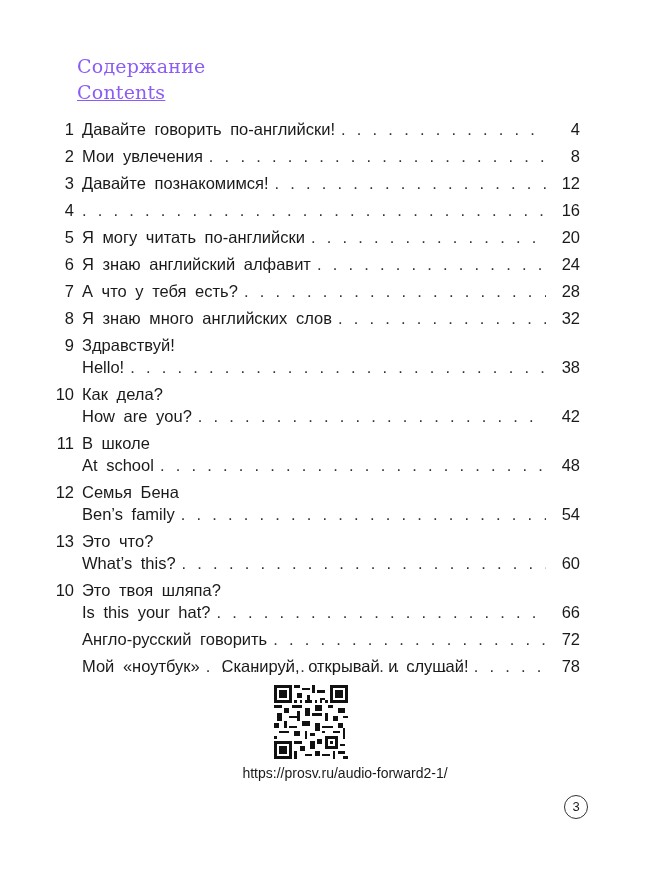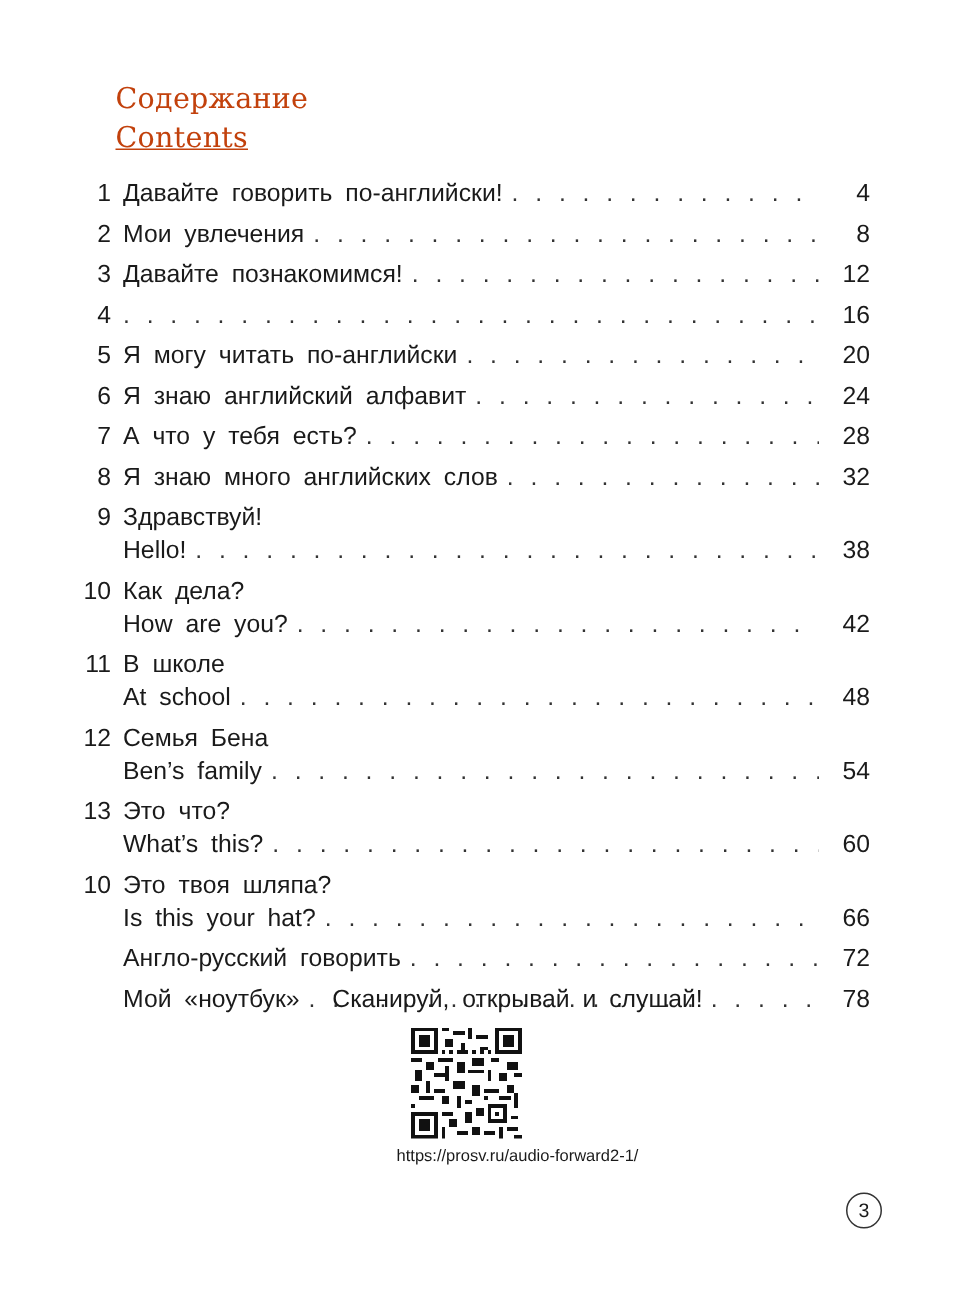--- a/index.html
+++ b/index.html
@@ -1,29 +1,29 @@
 <!DOCTYPE html>
 <html><head>
 <meta charset="utf-8">
 <style>
   html, body { margin:0; padding:0; background:#ffffff; }
   body { width:650px; height:871px; position:relative; overflow:hidden; color:#1a1a1a; }
-  .title { position:absolute; left:77px; font-family:"DejaVu Serif", serif; font-size:19px; color:#c2410c; letter-spacing:0.2px; }
+  .title { position:absolute; left:77px; font-family:"DejaVu Serif", serif; font-size:19px; color:#8b5cf6; letter-spacing:0.2px; }
   .title.ru { top:55px; }
   .title.en { top:81px;text-decoration:underline; }
   .toc { position:absolute; left:40px; top:118px; width:540px; font-family:"Liberation Sans", sans-serif; font-size:16.5px; }
   .entry { position:relative; margin-bottom:5px; }
   .line { display:flex; align-items:baseline; height:22px; line-height:22px; }
   .num { width:36px; text-align:right; padding-right:2px; box-sizing:border-box; flex:none; }
   .text { flex:none; white-space:nowrap; word-spacing:4px; padding-left:6px; }
   .dots { flex:1 1 auto; overflow:hidden; white-space:nowrap; margin:0 6px; letter-spacing:3.3px; color:#333; }
   .page { flex:none; width:28px; text-align:right; }
   .footer-caption { position:absolute; top:657px; left:0; width:650px; text-align:center; font-family:"Liberation Sans", sans-serif; font-size:16.5px; word-spacing:4px; padding-left:40px; box-sizing:border-box; }
   .qr { position:absolute; left:274px; top:685px; width:74px; height:74px; }
-  .url { position:absolute; top:765px; left:0; width:650px; text-align:center; font-family:"Liberation Sans", sans-serif; font-size:11px; padding-left:40px; box-sizing:border-box; }
+  .url { position:absolute; top:765px; left:0; width:650px; text-align:center; font-family:"Liberation Sans", sans-serif; font-size:14px; padding-left:40px; box-sizing:border-box; }
   .page-num { position:absolute; left:564px; top:795px; width:22px; height:22px; border:1.3px solid #333; border-radius:50%; text-align:center; line-height:22px; font-family:"Liberation Sans", sans-serif; font-size:13px; }
 </style>
 </head>
 <body>
 
 <div class="title ru">Содержание</div>
 <div class="title en">Contents</div>
 
 <div class="toc" id="toc">
     <div class="entry">

